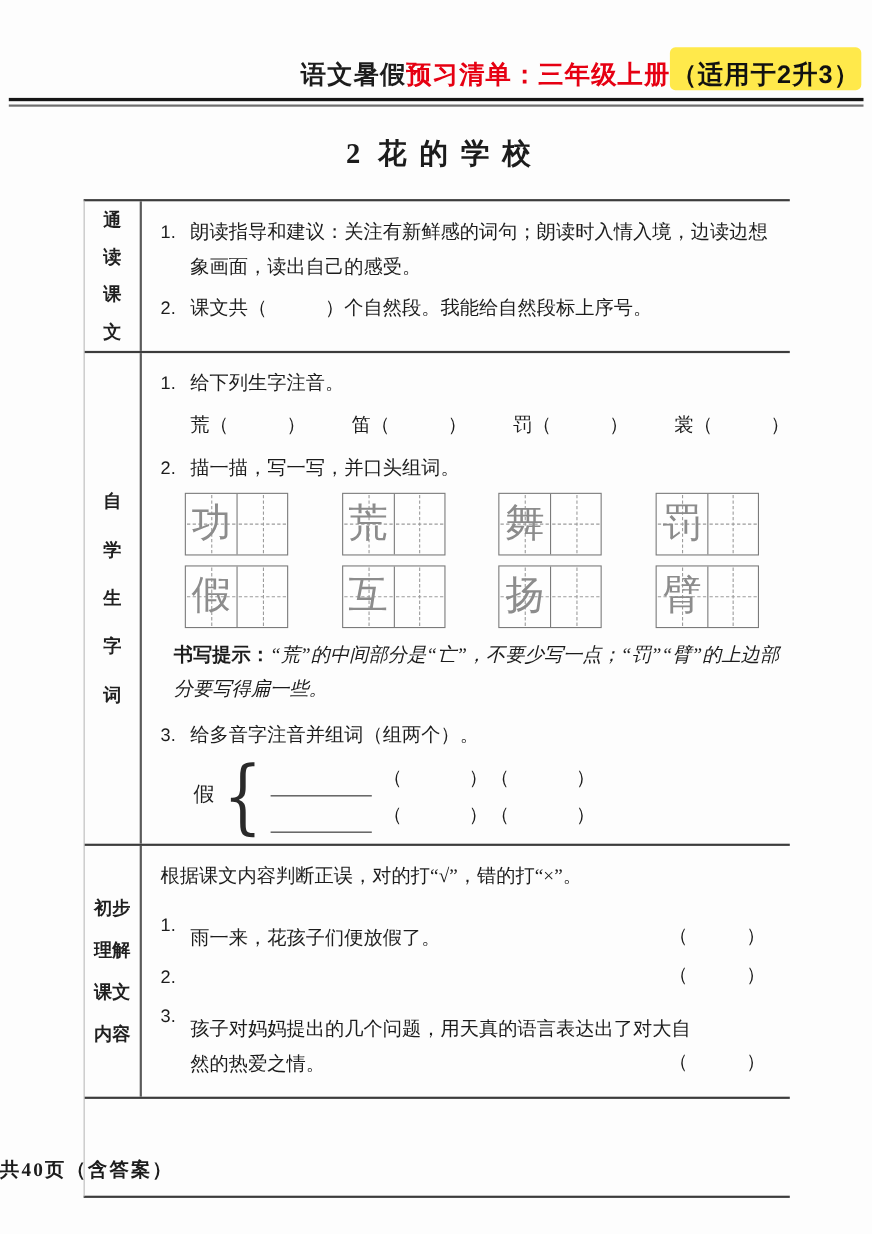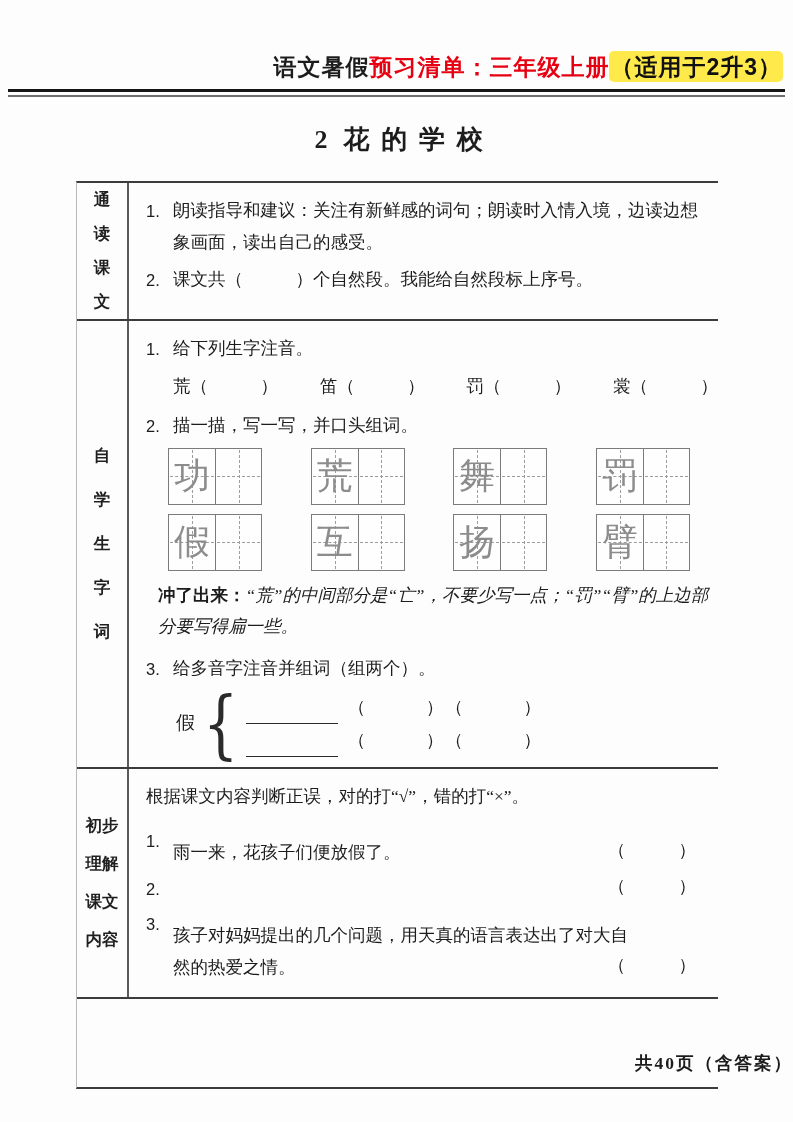--- a/index.html
+++ b/index.html
@@ -5,21 +5,21 @@
   * { margin:0; padding:0; box-sizing:border-box; }
   html,body { background:#ffffff; }
   body { font-family:"Liberation Serif","DejaVu Serif",serif; color:var(--text_dark,#1c1c1c); }
   .sheet { position:relative; width:793px; height:1122px; background:#fdfdfd; overflow:hidden; }
 
   
   .hdr { position:absolute; top:52px; left:8px; right:10px; text-align:right;
          font-family:"Liberation Sans","DejaVu Sans",sans-serif; font-weight:bold;
          font-size:23px; letter-spacing:1px; white-space:nowrap; }
   .hdr .red { color:var(--accent_red,#e60012); }
-  .hdr .badge { background:var(--badge_bg,#ffe94b); color:#111; padding:3px 1px 2px 1px; border-radius:5px; }
+  .hdr .badge { background:var(--badge_bg,#ffe94b); color:#111; padding:11px 1px 2px 1px; border-radius:5px; }
 
   .rule { position:absolute; left:8px; right:8px; }
   .rule-a { top:89px; border-top:3px solid #161616; }
   .rule-b { top:95px; border-top:2px solid #6e6e6e; }
 
   
   .doc-title { position:absolute; top:122px; left:8px; width:100%; text-align:center;
                font-weight:bold; font-size:26px; }
   .doc-title .no { margin-right:16px; letter-spacing:0; }
   .doc-title .nm { letter-spacing:0.45em; }
@@ -78,21 +78,21 @@
   
   .intro { margin-bottom:13px; }
   .judge { position:relative; display:flex; margin-bottom:4px; padding-right:78px; }
   .judge .num { flex:0 0 27px; font-family:"Liberation Sans","DejaVu Sans",sans-serif; font-size:16.5px; padding-top:2px; }
   .judge .txt { flex:1;margin-top:12px; }
   .judge .pr { position:absolute; right:6px; bottom:2px; letter-spacing:6px; }
 
   .r4 .cont-cell { display:flex; align-items:center; }
 
   
-  .pfoot { position:absolute; top:1051px; left:0; width:100%; text-align:right;
+  .pfoot { position:absolute; top:1051px; left:0; width:100%; text-align:left;
            font-weight:bold; font-size:17.5px; letter-spacing:2px; }
 </style>
 </head>
 <body>
 
 <div class="sheet">
 
   <div class="hdr">
     <span>语文暑假</span><span class="red">预习清单：三年级上册</span><span class="badge">（适用于2升3）</span>
   </div>
@@ -199,21 +199,21 @@
           </div>
           <div class="zgrid">
             <div class="gcell">
                 <span class="gchar">臂</span>
               </div>
             <div class="gcell"></div>
           </div>
         </div>
 
         <div class="tip">
-          <span class="tlab">冲了出来：</span><span class="ttxt">“荒”的中间部分是“亡”，不要少写一点；“罚”“臂”的上边部分要写得扁一些。</span>
+          <span class="tlab">书写提示：</span><span class="ttxt">“荒”的中间部分是“亡”，不要少写一点；“罚”“臂”的上边部分要写得扁一些。</span>
         </div>
 
         <div class="item">
           <span class="num">3.</span>
           <span class="txt">给多音字注音并组词（组两个）。</span>
         </div>
 
         <div class="duoyin">
           <span class="dy-char">假</span>
           <span class="dy-brace">{</span>

